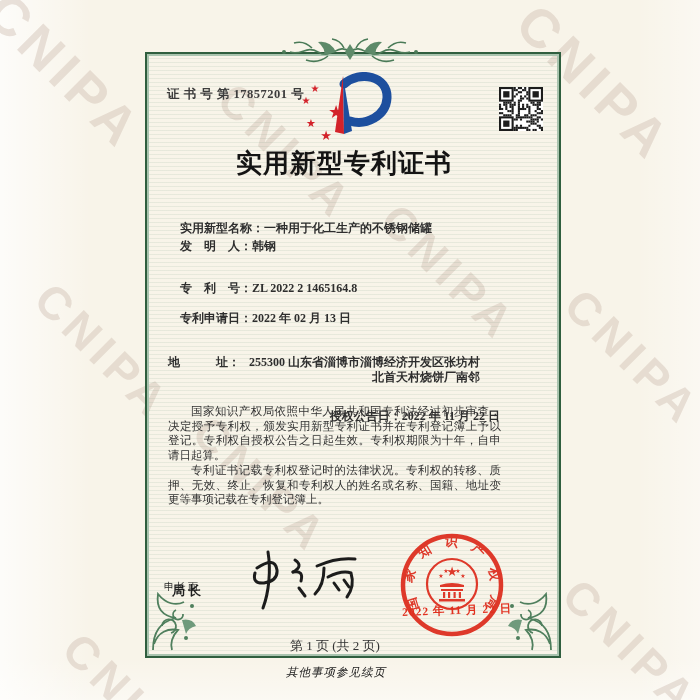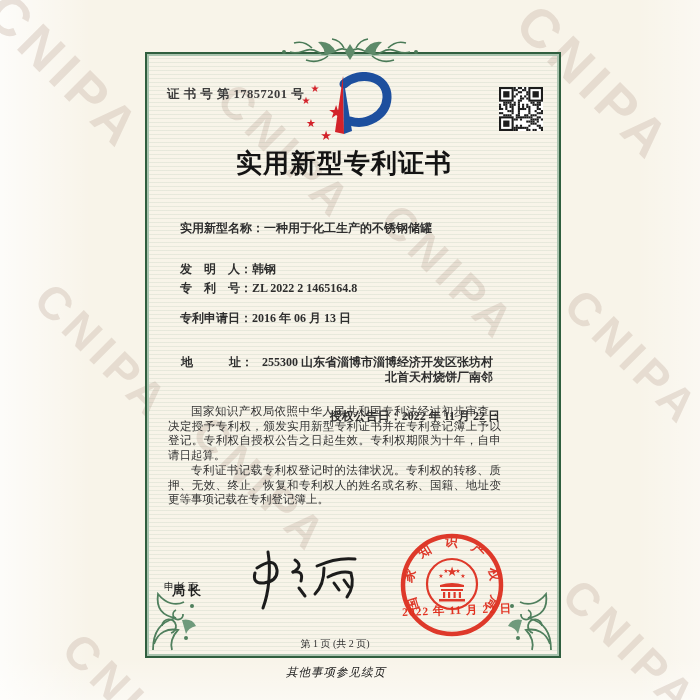--- a/index.html
+++ b/index.html
@@ -40,39 +40,39 @@
       rgba(80,130,100,.10) 0px, rgba(80,130,100,.10) 1px,
       rgba(0,0,0,0) 1px, rgba(0,0,0,0) 4px);
   }
   .abs{position:absolute;z-index:3;}
   .cert-no{left:167px;top:86px;font-size:12.5px;font-weight:600;color:#3c3c3c;letter-spacing:.5px;}
   .logo{left:298px;top:72px;width:96px;height:72px;}
   .cert-title{left:0;right:12px;top:146px;text-align:center;font-size:26px;font-weight:bold;color:#141414;letter-spacing:1px;}
   .qr{left:499px;top:87px;width:44px;height:44px;}
   .row{left:168px;font-size:12px;font-weight:600;color:#2e2e2e;white-space:pre;line-height:15px;text-align:right;}
   .row-name{top:206px;}
-  .row-inventor{top:247px;}
+  .row-inventor{top:224px;}
   .row-patno{top:266px;}
   .row-filing{top:296px;}
   .row-patentee{top:326px;}
   .row-address{top:355px;white-space:normal;}
-  .row-address .label{white-space:pre;vertical-align:top;margin-left:13px;}
+  .row-address .label{white-space:pre;vertical-align:top;}
   .row-address .value{display:inline-block;width:240px;vertical-align:top;}
   .row-grant{top:384px;width:332px;margin-top:10px;}
   .pair2{position:absolute;left:197px;top:0;}
   .paras{left:168px;top:404px;width:333px;font-size:11.5px;line-height:14.7px;
     color:#333;text-align:justify;font-weight:500;}
   .paras p{margin:0;text-indent:2em;}
   .sig-title{left:172px;top:557px;font-size:13px;font-weight:bold;letter-spacing:3px;color:#1f1f1f;margin-top:25px;}
   .sig-name{left:164px;top:580px;font-size:10px;font-weight:normal;letter-spacing:2px;color:#1f1f1f;}
   .signature{left:243px;top:546px;width:125px;height:68px;}
   .seal{left:397px;top:530px;width:110px;height:110px;opacity:.93;z-index:4;}
   .seal-date{left:402px;top:603px;font-size:11.5px;font-weight:bold;color:#e0301f;
     letter-spacing:1px;white-space:nowrap;z-index:5;transform:rotate(-2deg);}
-  .page-info{left:0;right:30px;top:637px;text-align:center;font-size:10px;color:#333;}
+  .page-info{left:0;right:30px;top:637px;text-align:center;font-size:13px;color:#333;}
   .note{left:0;right:28px;top:665px;text-align:center;font-size:11.5px;color:#222;font-style:italic;letter-spacing:1px;}
   .ornament{left:272px;top:30px;width:156px;height:44px;}
   .corner{width:72px;height:66px;top:586px;}
   .corner-l{left:148px;}
   .corner-r{left:484px;transform:scaleX(-1);}
 </style>
 </head>
 <body>
 
 <div class="page">
@@ -304,21 +304,21 @@
   <div class="abs row row-name">
     <span class="label">实用新型名称：</span><span class="value">一种用于化工生产的不锈钢储罐</span>
   </div>
   <div class="abs row row-inventor">
     <span class="label">发　明　人：</span><span class="value">韩钢</span>
   </div>
   <div class="abs row row-patno">
     <span class="label">专　利　号：</span><span class="value">ZL 2022 2 1465164.8</span>
   </div>
   <div class="abs row row-filing">
-    <span class="label">专利申请日：</span><span class="value">2016 年 06 月 13 日</span>
+    <span class="label">专利申请日：</span><span class="value">2022 年 02 月 13 日</span>
   </div>
   <div class="abs row row-address">
     <span class="label">地　　　址：</span><span class="value">255300 山东省淄博市淄博经济开发区张坊村北首天村烧饼厂南邻</span>
   </div>
   <div class="abs row row-grant">
     <span class="label">授权公告日：</span><span class="value">2022 年 11 月 22 日</span>
   </div>
 
   <div class="abs paras">
     <p>国家知识产权局依照中华人民共和国专利法经过初步审查，决定授予专利权，颁发实用新型专利证书并在专利登记簿上予以登记。专利权自授权公告之日起生效。专利权期限为十年，自申请日起算。</p>

